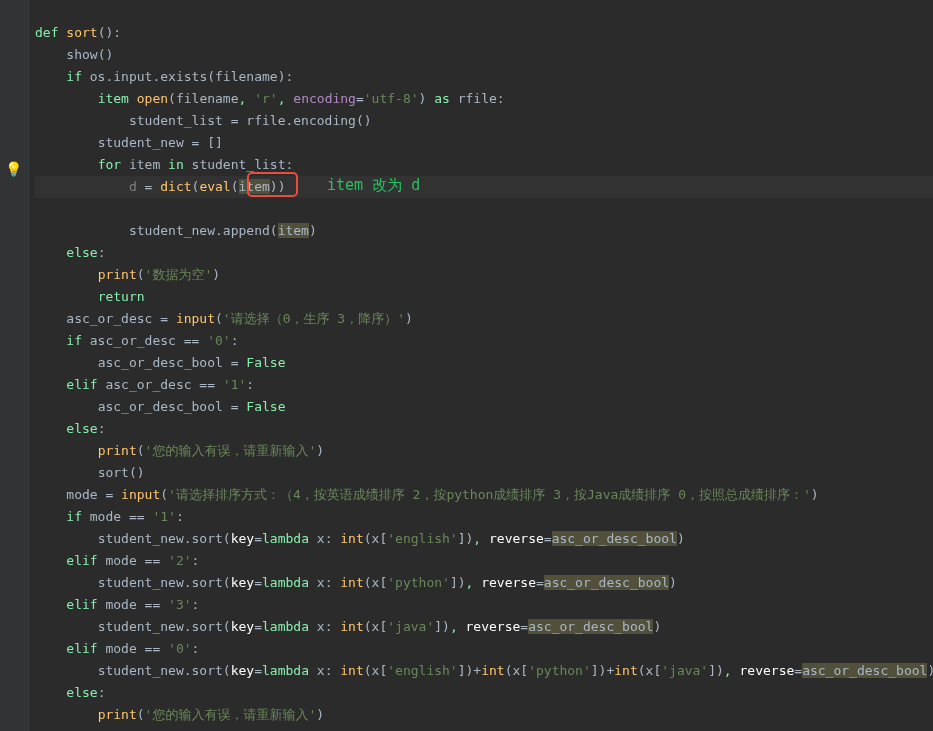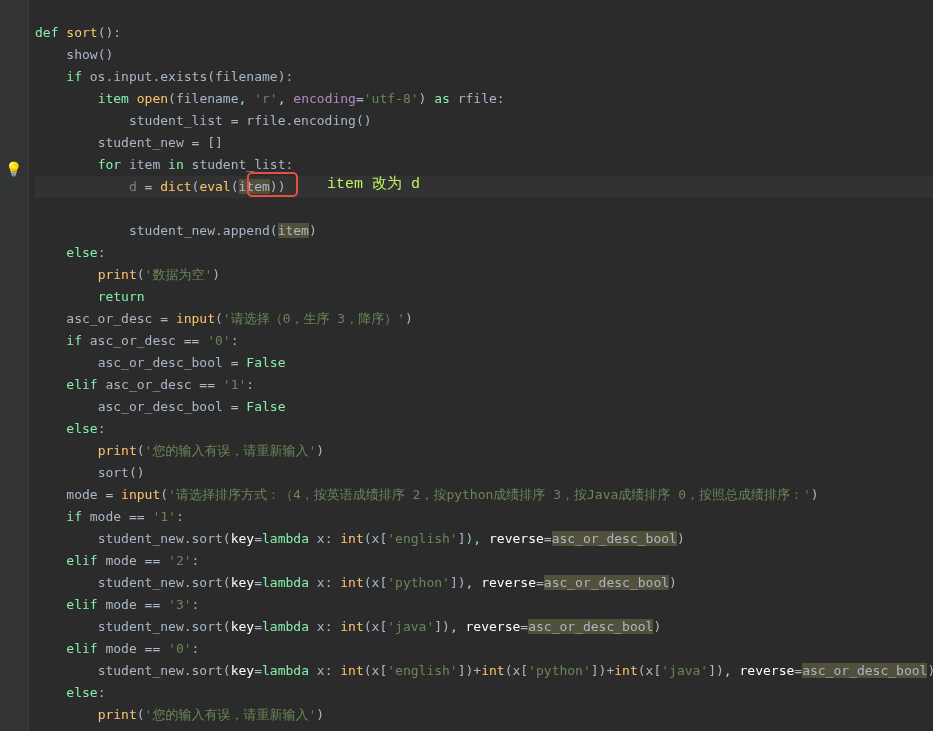--- a/index.html
+++ b/index.html
@@ -41,24 +41,23 @@
 .warn { background: #52503a; }
 .highlight-line { background: #323232; display: block; width: 100%; }
 .annotation-box {
   position: absolute;
   border: 2px solid #e84d3d;
   border-radius: 5px;
   pointer-events: none;
 }
 .annotation-text {
   position: absolute;
-  color: #bef264;
+  color: #22c55e;
   font-size: 15px;
   pointer-events: none;
-  font-family: Liberation Mono, monospace;
 }
 </style>
 </head>
 <body>
 
 <div class="gutter">
   <div class="bulb">💡</div>
 </div>
 
 <div class="code">

